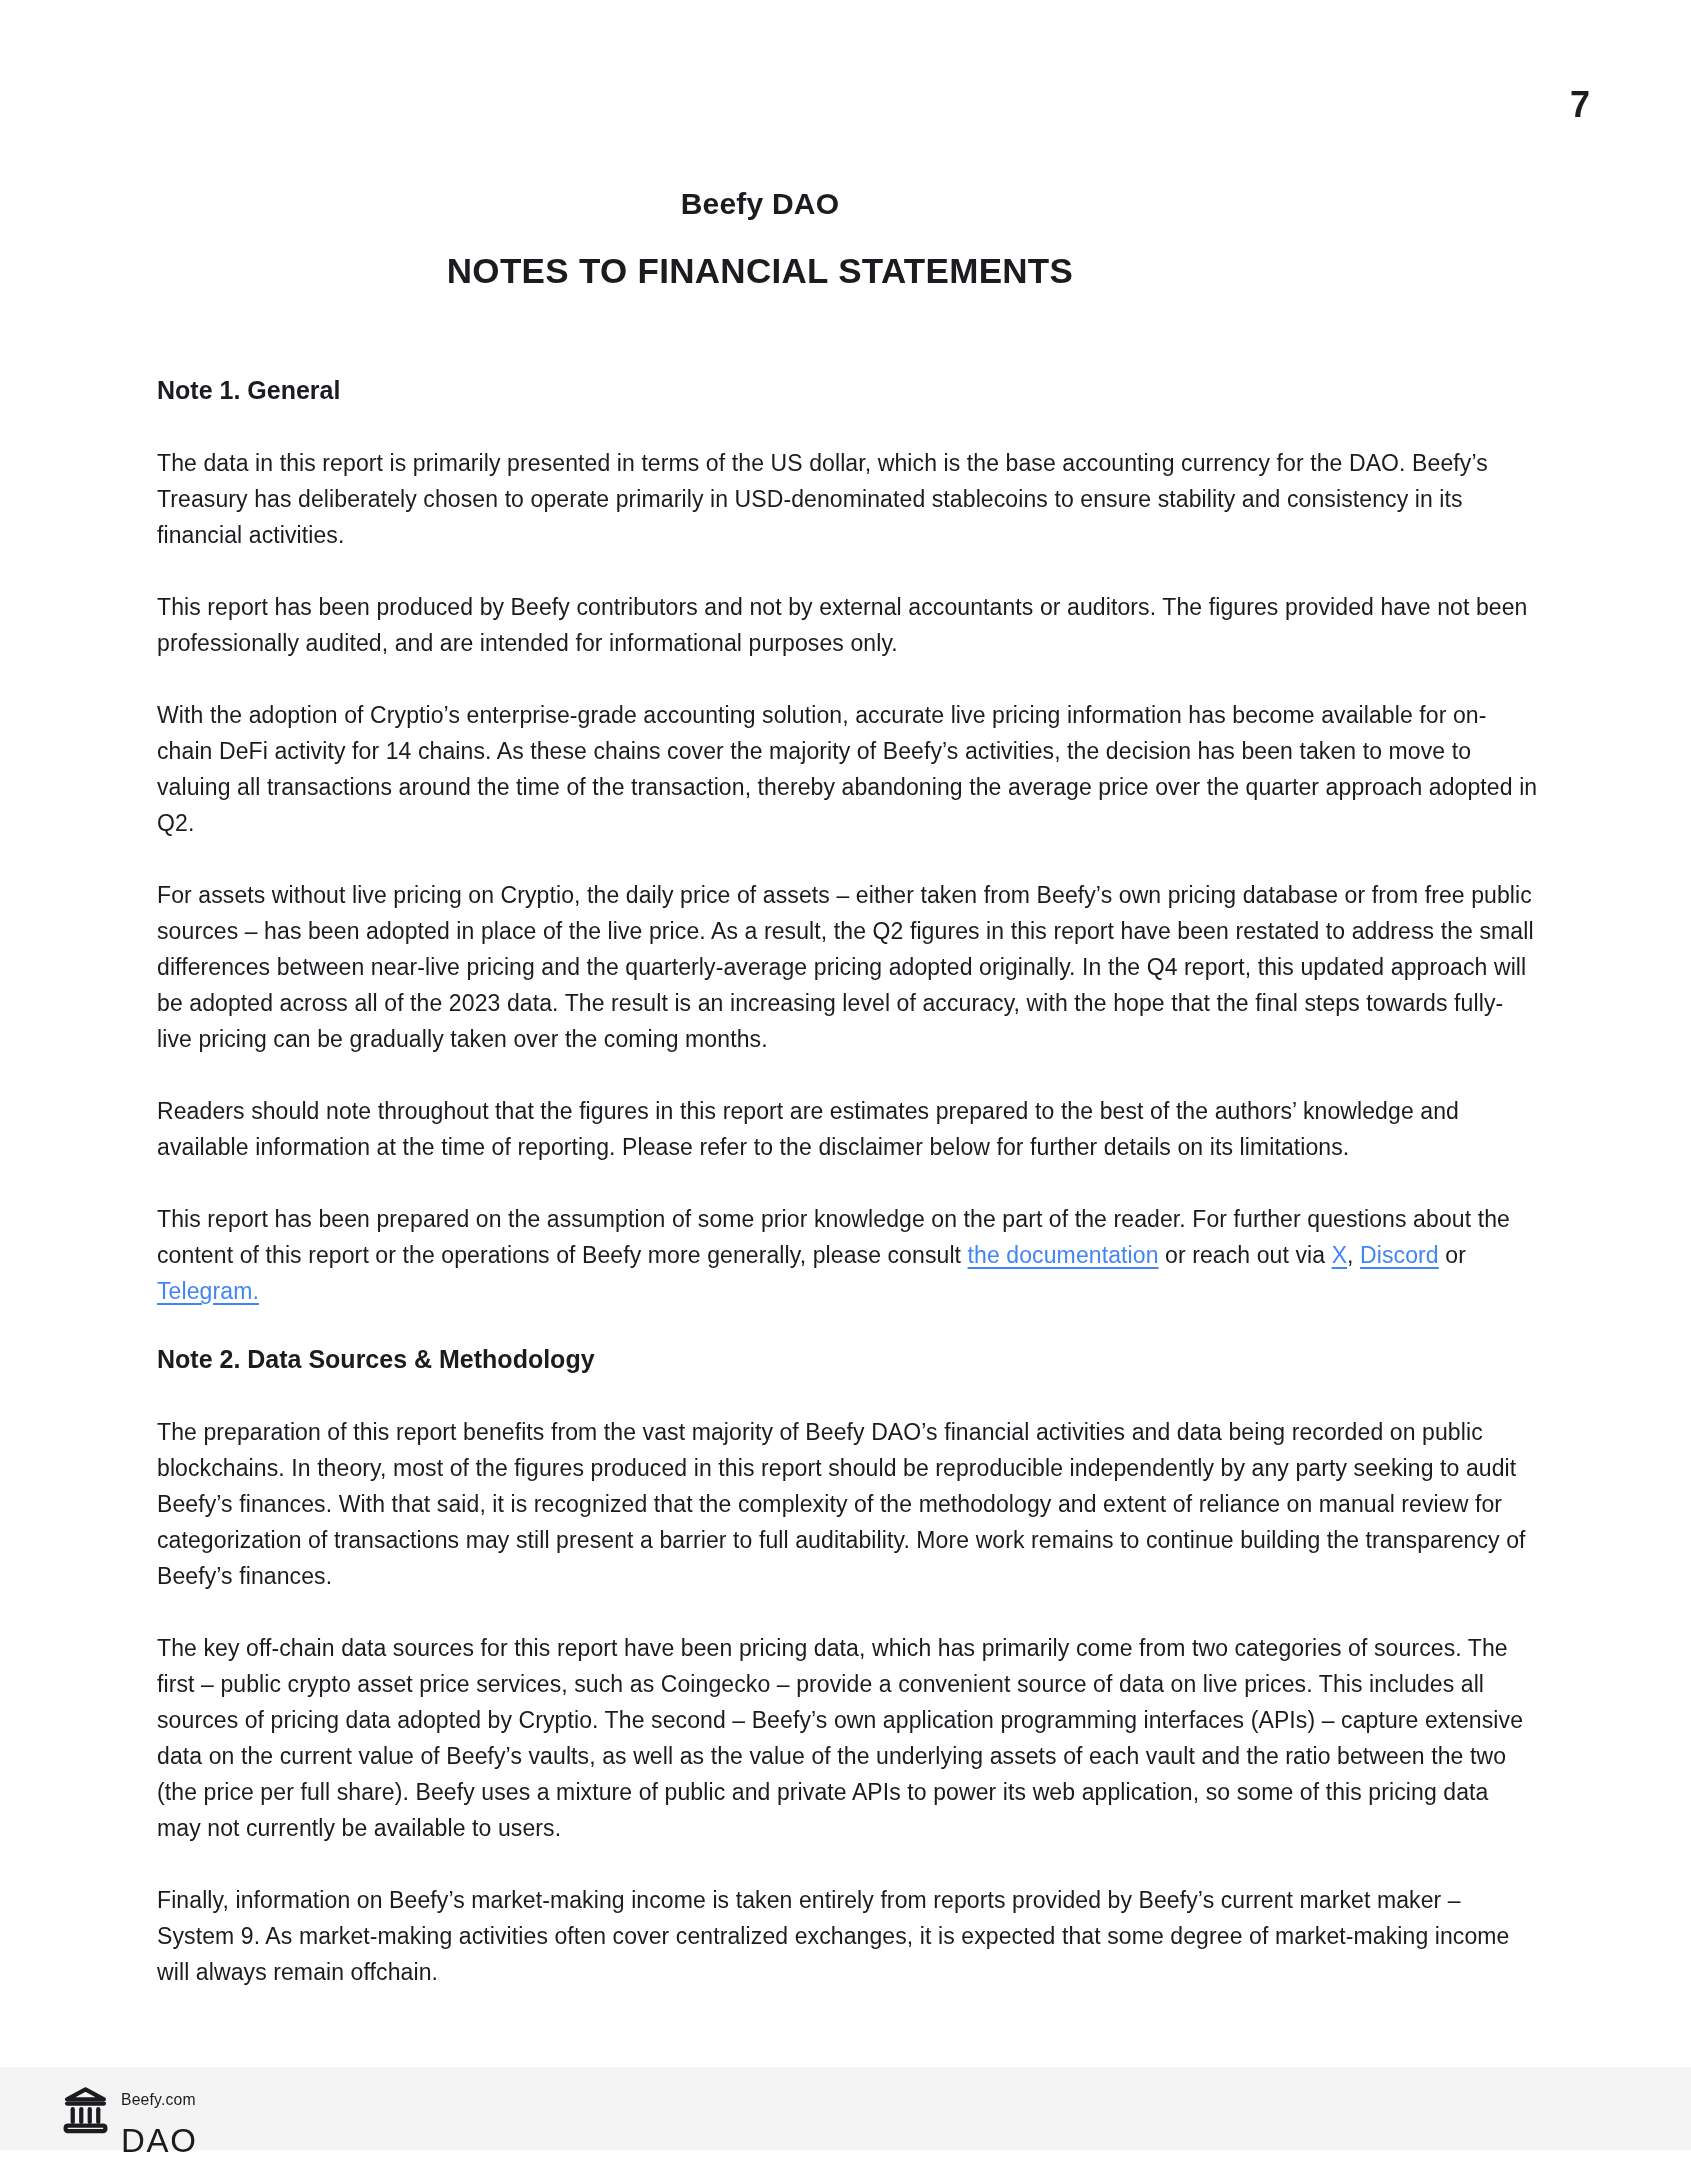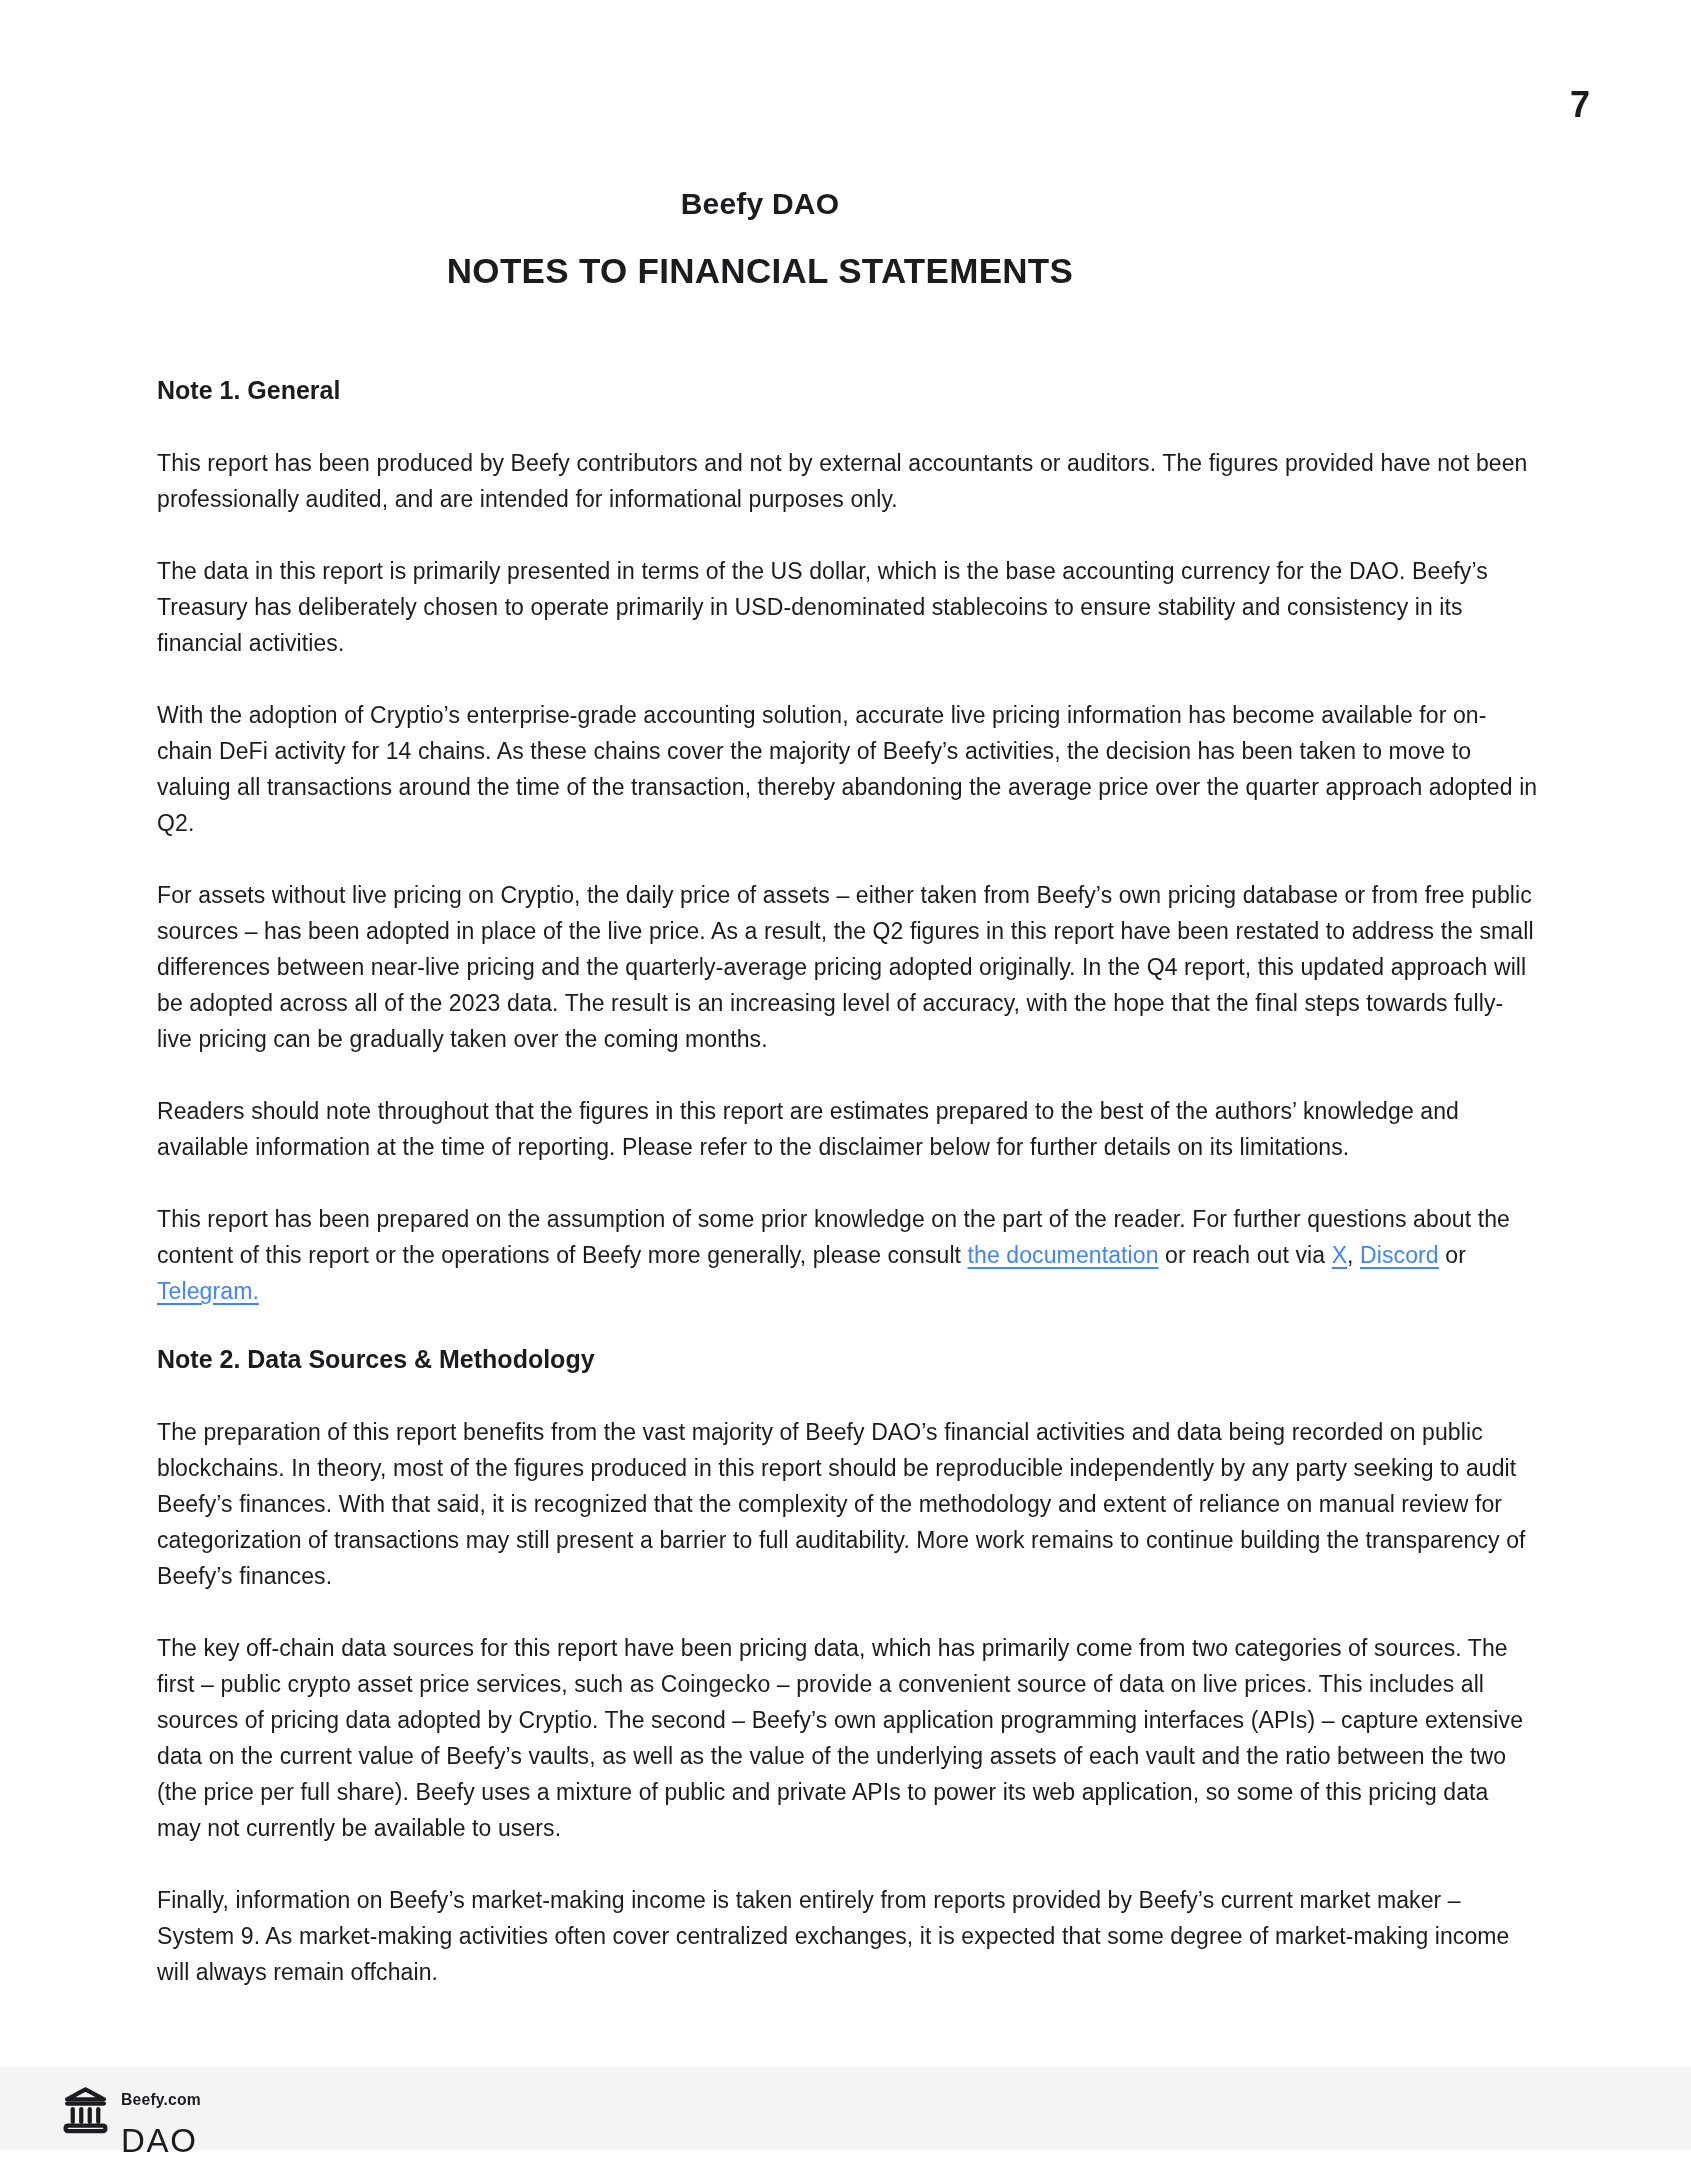--- a/index.html
+++ b/index.html
@@ -90,39 +90,39 @@
   }
   .report-label {
     font-size: 27px;
     font-weight: 400;
     margin-left: 89px;
     color: #1c1b20;
   }
   .footer-right { display: flex; align-items: center; }
   .bank-icon { width: 51px; height: 53px; flex: 0 0 auto; }
   .dao-block { margin-left: 10px; display: flex; flex-direction: column; line-height: 1; }
-  .dao-site { font-size: 15.7px; font-weight: 700; letter-spacing: 0.2px; color: #1c1b20; margin-top: 32px; }
+  .dao-site { font-size: 15.7px; font-weight: 400; letter-spacing: 0.2px; color: #1c1b20; margin-top: 32px; }
   .dao-org  { font-size: 33px; font-weight: 400; letter-spacing: 1.7px; margin-top: 16px; color: #1c1b20; }
 </style>
 </head>
 <body>
 
 <div class="page">
 
   <div class="page-number">7</div>
 
   <div class="doc-header">
     <div class="doc-title">Beefy DAO</div>
     <div class="doc-subtitle">NOTES TO FINANCIAL STATEMENTS</div>
   </div>
 
   <div class="content" id="content">
       <h3 class="note-heading">Note 1. General</h3>
+      <p class="body-para">The data in this report is primarily presented in terms of the US dollar, which is the base accounting currency for the DAO. Beefy’s Treasury has deliberately chosen to operate primarily in USD-denominated stablecoins to ensure stability and consistency in its financial activities.</p>
       <p class="body-para">This report has been produced by Beefy contributors and not by external accountants or auditors. The figures provided have not been professionally audited, and are intended for informational purposes only.</p>
-      <p class="body-para">The data in this report is primarily presented in terms of the US dollar, which is the base accounting currency for the DAO. Beefy’s Treasury has deliberately chosen to operate primarily in USD-denominated stablecoins to ensure stability and consistency in its financial activities.</p>
       <p class="body-para">With the adoption of Cryptio’s enterprise-grade accounting solution, accurate live pricing information has become available for on-chain DeFi activity for 14 chains. As these chains cover the majority of Beefy’s activities, the decision has been taken to move to valuing all transactions around the time of the transaction, thereby abandoning the average price over the quarter approach adopted in Q2.</p>
       <p class="body-para">For assets without live pricing on Cryptio, the daily price of assets – either taken from Beefy’s own pricing database or from free public sources – has been adopted in place of the live price. As a result, the Q2 figures in this report have been restated to address the small differences between near-live pricing and the quarterly-average pricing adopted originally. In the Q4 report, this updated approach will be adopted across all of the 2023 data. The result is an increasing level of accuracy, with the hope that the final steps towards fully-live pricing can be gradually taken over the coming months.</p>
       <p class="body-para">Readers should note throughout that the figures in this report are estimates prepared to the best of the authors’ knowledge and available information at the time of reporting. Please refer to the disclaimer below for further details on its limitations.</p>
       <p class="body-para">This report has been prepared on the assumption of some prior knowledge on the part of the reader. For further questions about the content of this report or the operations of Beefy more generally, please consult <a href="#" class="doc-link">the documentation</a> or reach out via <a href="#" class="doc-link">X</a>, <a href="#" class="doc-link">Discord</a> or <a href="#" class="doc-link">Telegram.</a></p>
       <h3 class="note-heading second">Note 2. Data Sources &amp; Methodology</h3>
       <p class="body-para">The preparation of this report benefits from the vast majority of Beefy DAO’s financial activities and data being recorded on public blockchains. In theory, most of the figures produced in this report should be reproducible independently by any party seeking to audit Beefy’s finances. With that said, it is recognized that the complexity of the methodology and extent of reliance on manual review for categorization of transactions may still present a barrier to full auditability. More work remains to continue building the transparency of Beefy’s finances.</p>
       <p class="body-para">The key off-chain data sources for this report have been pricing data, which has primarily come from two categories of sources. The first – public crypto asset price services, such as Coingecko – provide a convenient source of data on live prices. This includes all sources of pricing data adopted by Cryptio. The second – Beefy’s own application programming interfaces (APIs) – capture extensive data on the current value of Beefy’s vaults, as well as the value of the underlying assets of each vault and the ratio between the two (the price per full share). Beefy uses a mixture of public and private APIs to power its web application, so some of this pricing data may not currently be available to users.</p>
       <p class="body-para">Finally, information on Beefy’s market-making income is taken entirely from reports provided by Beefy’s current market maker – System 9. As market-making activities often cover centralized exchanges, it is expected that some degree of market-making income will always remain offchain.</p>
     </div>
 

